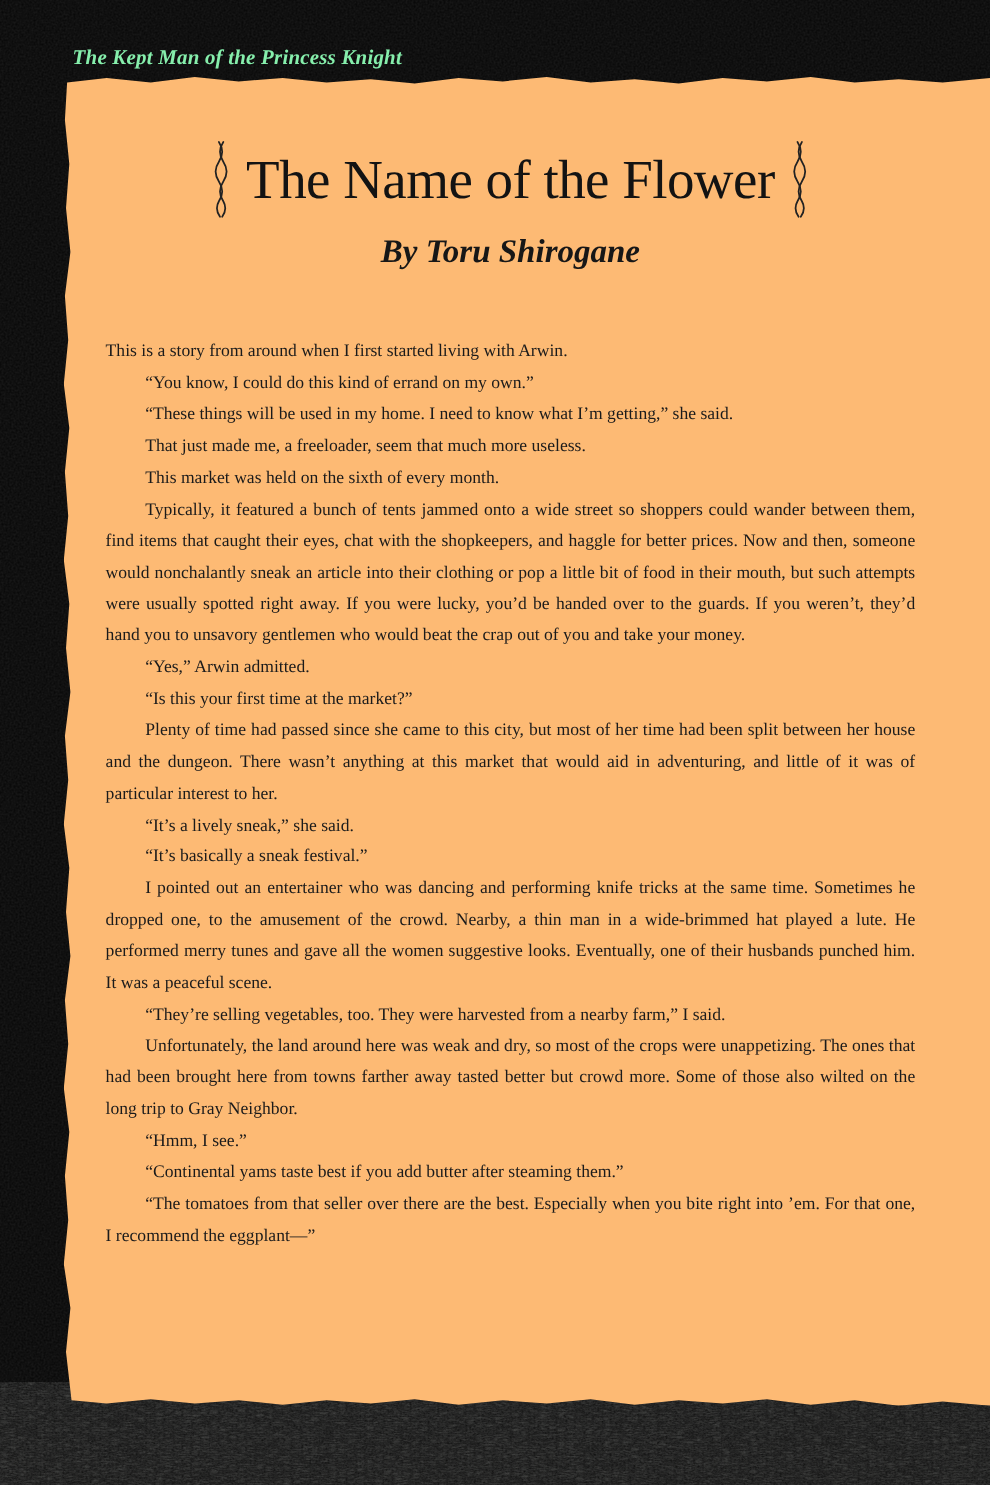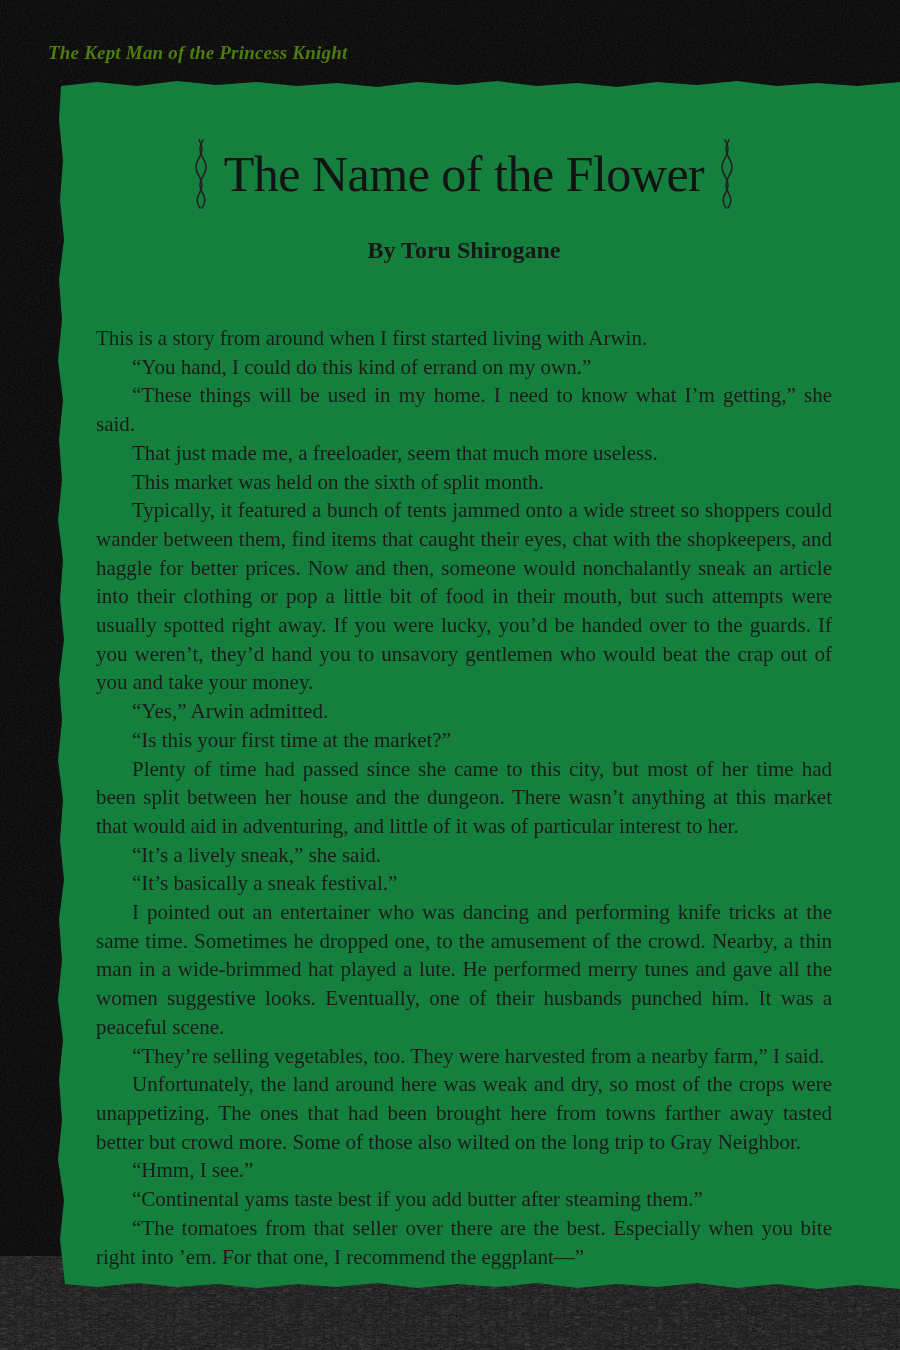--- a/index.html
+++ b/index.html
@@ -3,27 +3,27 @@
 <meta charset="utf-8">
 <style>
   html,body{margin:0;padding:0;}
   body{
     width:900px;height:1350px;position:relative;overflow:hidden;
     background:#060606;
     font-family:"Liberation Serif", serif;
   }
   .bg-texture{position:absolute;left:0;top:0;width:900px;height:1350px;z-index:0;}
   .running-header{
-    position:absolute;left:48px;top:42px;z-index:3;
+    position:absolute;left:66px;top:42px;z-index:3;
     font-style:italic;font-weight:bold;font-size:19px;letter-spacing:.2px;
-    color:#4d7c0f;
+    color:#86efac;
   }
   .page{
-    position:absolute;left:57px;top:80px;width:843px;height:1209px;z-index:2;
-    background:#15803d;
+    position:absolute;left:57px;top:69px;width:843px;height:1209px;z-index:2;
+    background:#fdba74;
     clip-path:polygon(4px 6px,40px 2px,80px 6px,120px 1px,160px 5px,200px 2px,240px 6px,
       280px 3px,320px 7px,360px 2px,400px 5px,440px 1px,480px 6px,520px 3px,560px 7px,
       600px 2px,640px 5px,680px 1px,720px 6px,760px 3px,800px 6px,843px 2px,
       843px 1209px,
       800px 1205px,760px 1209px,720px 1204px,680px 1208px,640px 1203px,600px 1207px,
       560px 1204px,520px 1208px,480px 1203px,440px 1207px,400px 1204px,360px 1208px,
       320px 1203px,280px 1207px,240px 1204px,200px 1208px,160px 1204px,120px 1207px,
       80px 1203px,40px 1207px,8px 1204px,
       3px 1160px,7px 1120px,1px 1080px,5px 1040px,2px 1000px,6px 960px,1px 920px,
       5px 880px,2px 840px,7px 800px,3px 760px,6px 720px,1px 680px,5px 640px,2px 600px,
@@ -34,26 +34,26 @@
   .title-row{
     display:flex;align-items:center;justify-content:center;gap:16px;
     margin-top:18px;
   }
   .chapter-title{
     font-size:50px;font-weight:normal;color:#131313;margin:0;line-height:1.05;
     letter-spacing:-0.5px;white-space:nowrap;
   }
   .ornament{flex:0 0 auto;display:block;}
   .byline{
-    text-align:center;font-weight:bold;
-    font-size:24px;color:#171717;margin-top:27px;
+    text-align:center;font-style:italic;font-weight:bold;
+    font-size:30px;color:#171717;margin-top:13px;
   }
   .body-text{
     margin-top:60px;
-    font-size:21px;line-height:28.7px;color:#1b1b1b;
+    font-size:16px;line-height:28.7px;color:#1b1b1b;
     text-align:justify;
   }
   .para{margin:0;text-indent:36px;}
   .para.first{text-indent:0;}
 </style>
 </head>
 <body>
 
 <svg class="bg-texture" width="900" height="1350" xmlns="http://www.w3.org/2000/svg">
   <filter id="grain">
@@ -86,24 +86,24 @@
       <svg class="ornament" width="14" height="72" viewBox="0 0 14 72" xmlns="http://www.w3.org/2000/svg">
         <path d="M9,2 Q3,11 9,20 Q15,29 9,38 Q3,47 9,56 Q13,63 8,70" fill="none" stroke="#222222" stroke-width="1.6" stroke-linecap="round"></path>
         <path d="M5,2 Q11,11 5,20 Q-1,29 5,38 Q11,47 5,56 Q1,63 6,70" fill="none" stroke="#222222" stroke-width="1.6" stroke-linecap="round"></path>
       </svg>
     </div>
 
     <div class="byline">By Toru Shirogane</div>
 
     <div class="body-text">
         <p class="para first">This is a story from around when I first started living with Arwin.</p>
-        <p class="para">“You hand, I could do this kind of errand on my own.”</p>
+        <p class="para">“You know, I could do this kind of errand on my own.”</p>
         <p class="para">“These things will be used in my home. I need to know what I’m getting,” she said.</p>
         <p class="para">That just made me, a freeloader, seem that much more useless.</p>
-        <p class="para">This market was held on the sixth of split month.</p>
+        <p class="para">This market was held on the sixth of every month.</p>
         <p class="para">Typically, it featured a bunch of tents jammed onto a wide street so shoppers could wander between them, find items that caught their eyes, chat with the shopkeepers, and haggle for better prices. Now and then, someone would nonchalantly sneak an article into their clothing or pop a little bit of food in their mouth, but such attempts were usually spotted right away. If you were lucky, you’d be handed over to the guards. If you weren’t, they’d hand you to unsavory gentlemen who would beat the crap out of you and take your money.</p>
         <p class="para">“Yes,” Arwin admitted.</p>
         <p class="para">“Is this your first time at the market?”</p>
         <p class="para">Plenty of time had passed since she came to this city, but most of her time had been split between her house and the dungeon. There wasn’t anything at this market that would aid in adventuring, and little of it was of particular interest to her.</p>
         <p class="para">“It’s a lively sneak,” she said.</p>
         <p class="para">“It’s basically a sneak festival.”</p>
         <p class="para">I pointed out an entertainer who was dancing and performing knife tricks at the same time. Sometimes he dropped one, to the amusement of the crowd. Nearby, a thin man in a wide-brimmed hat played a lute. He performed merry tunes and gave all the women suggestive looks. Eventually, one of their husbands punched him. It was a peaceful scene.</p>
         <p class="para">“They’re selling vegetables, too. They were harvested from a nearby farm,” I said.</p>
         <p class="para">Unfortunately, the land around here was weak and dry, so most of the crops were unappetizing. The ones that had been brought here from towns farther away tasted better but crowd more. Some of those also wilted on the long trip to Gray Neighbor.</p>
         <p class="para">“Hmm, I see.”</p>

